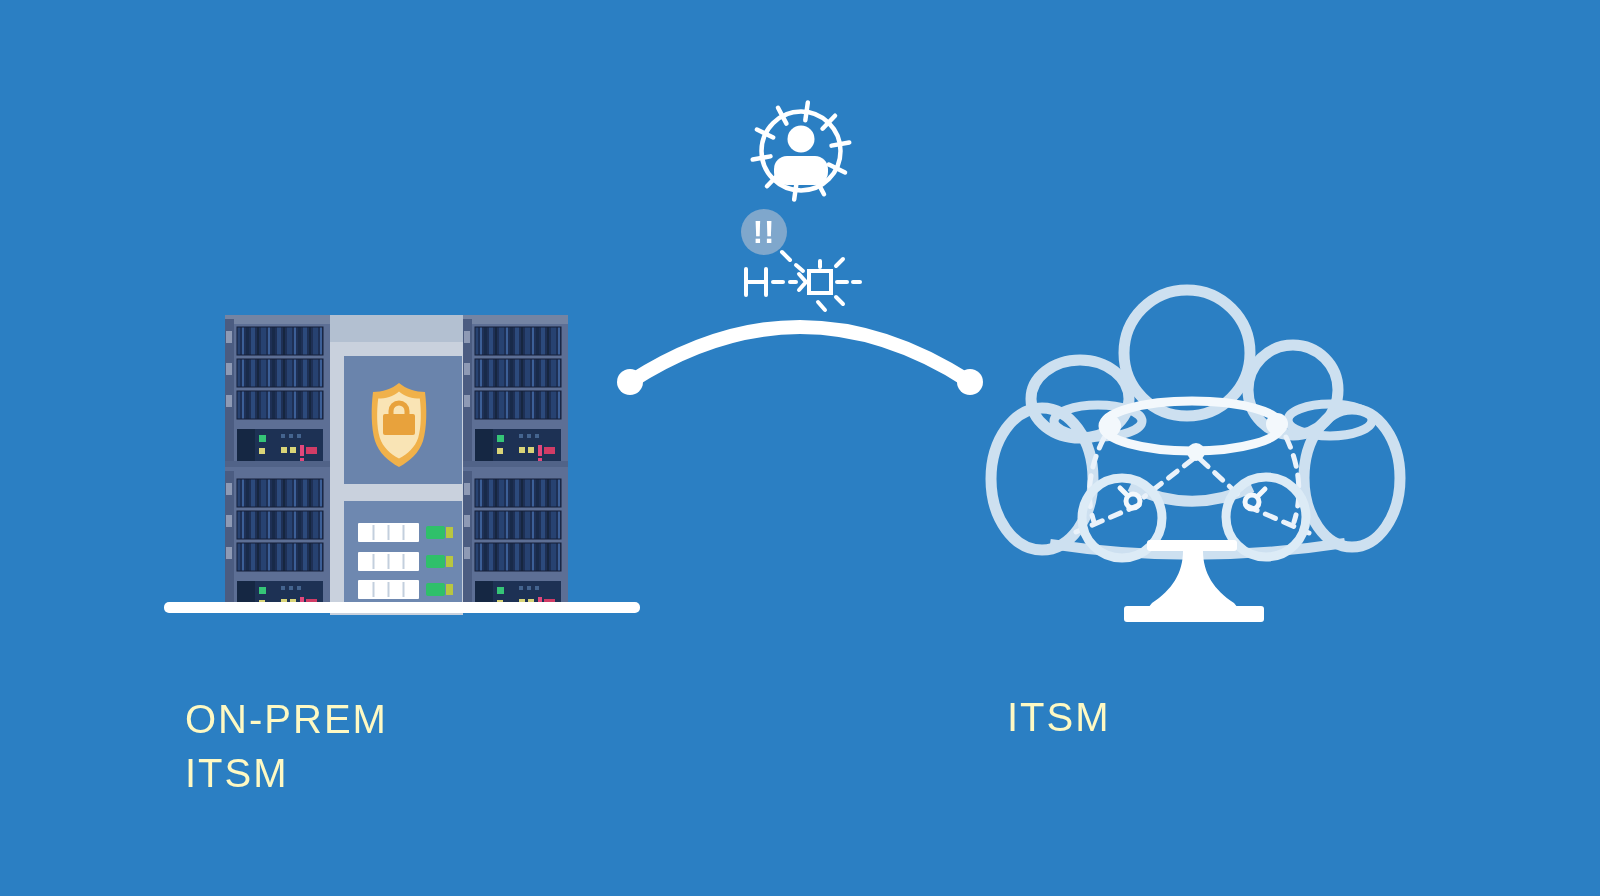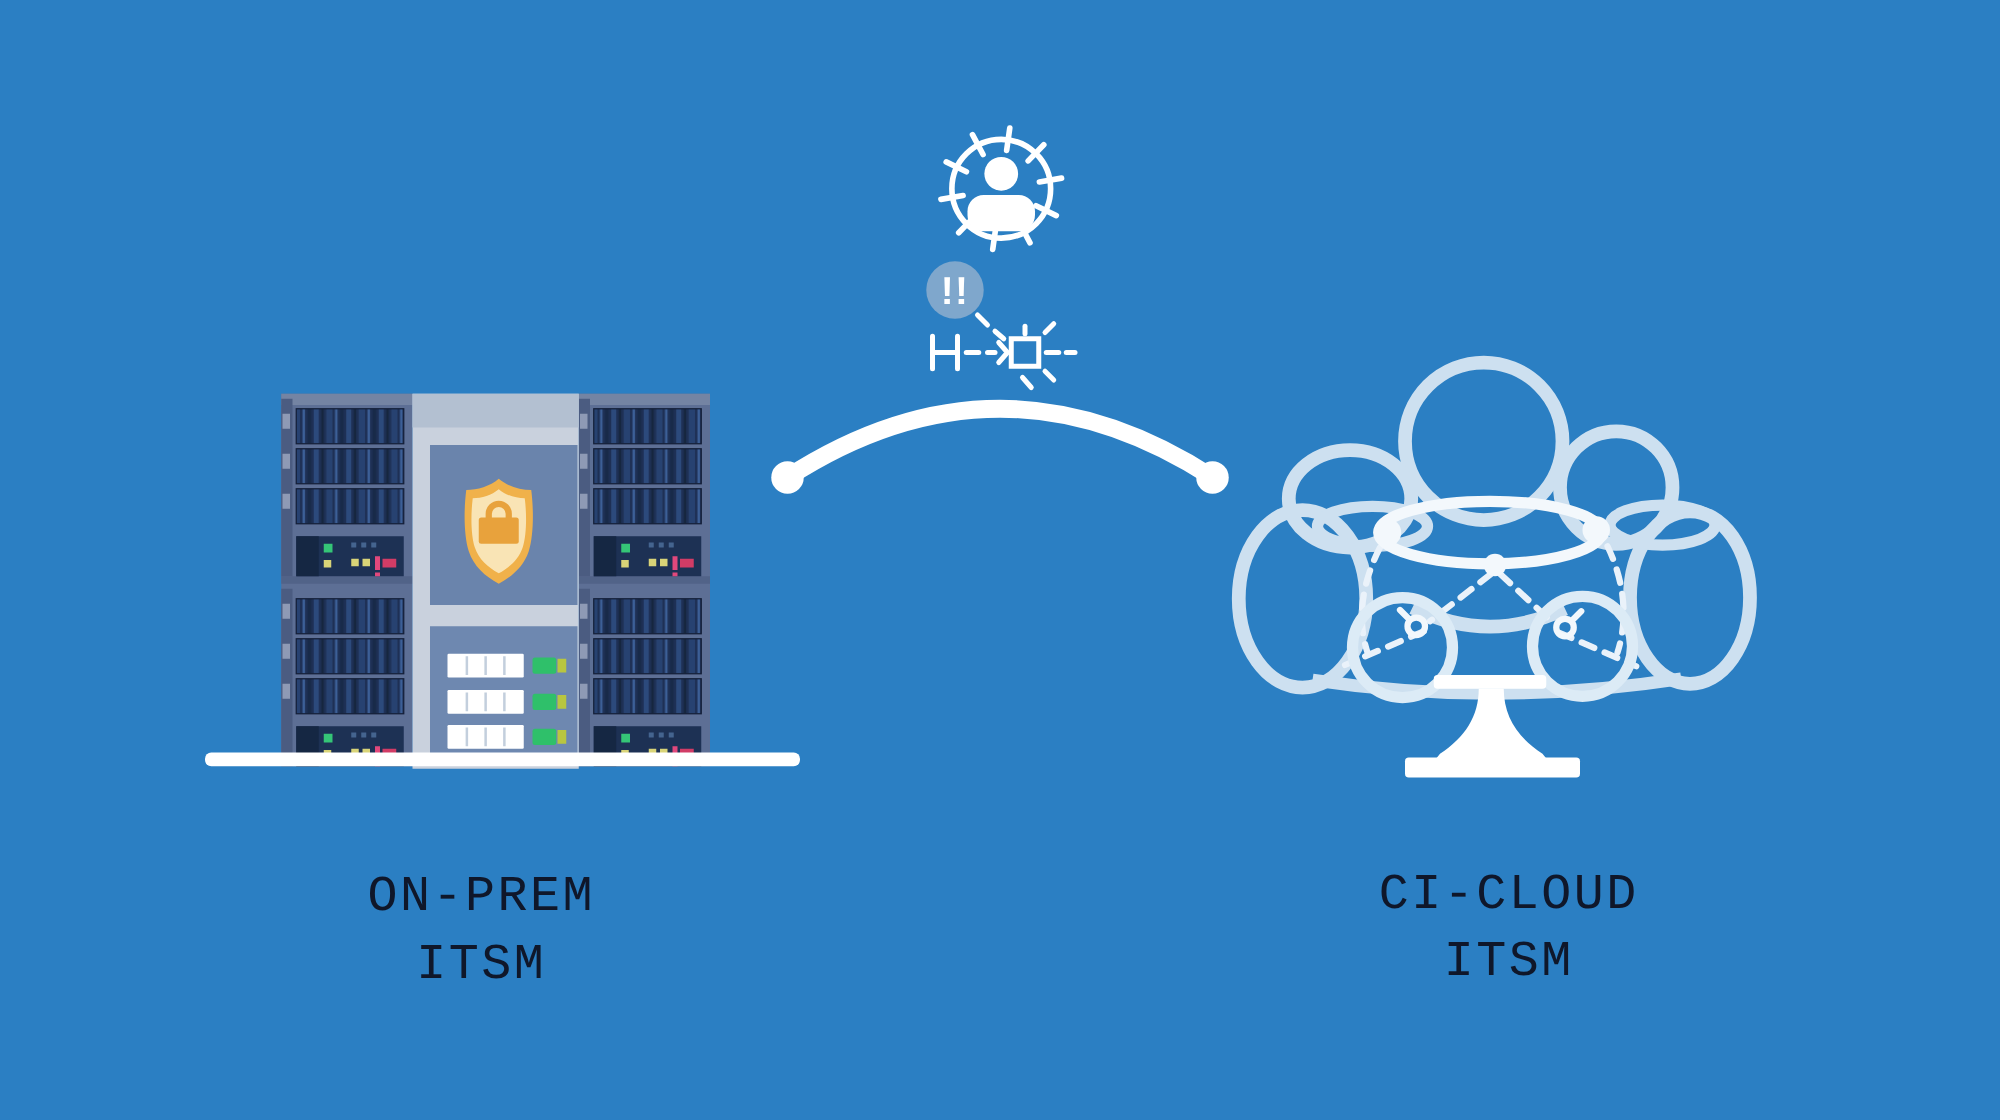--- a/index.html
+++ b/index.html
@@ -2,22 +2,22 @@
 <html><head>
 <meta charset="utf-8">
 <style>
   html,body{margin:0;padding:0;background:#2b7fc3;}
   .stage{
     position:relative;width:1600px;height:896px;overflow:hidden;
     font-family:"Liberation Sans",sans-serif;
   }
   .art{position:absolute;left:0;top:0;width:1600px;height:896px;display:block;}
   .label{
-    position:absolute;text-align:center;color:#0f172a;
-    font-size:40px;line-height:54px;letter-spacing:2px;font-weight:500;font-family:Liberation Mono, monospace;
+    position:absolute;text-align:left;color:#fef9c3;
+    font-size:40px;line-height:54px;letter-spacing:2px;font-weight:500;
   }
   .label-left{left:185px;top:692px;width:400px;}
   .label-right{left:1007px;top:690px;width:400px;}
 </style>
 </head>
 <body>
 
 <div class="stage">
   <svg class="art" viewBox="0 0 1600 896">
     <defs>
@@ -201,16 +201,15 @@
         <rect x="1124" y="606" width="140" height="16" rx="3"></rect>
       </g>
     </g>
   </svg>
 
   <div class="label label-left">
     <div>ON-PREM</div>
     <div>ITSM</div>
   </div>
   <div class="label label-right">
-    <div>CI-CLOUD</div>
     <div>ITSM</div>
   </div>
 </div>
 
 </body></html>

